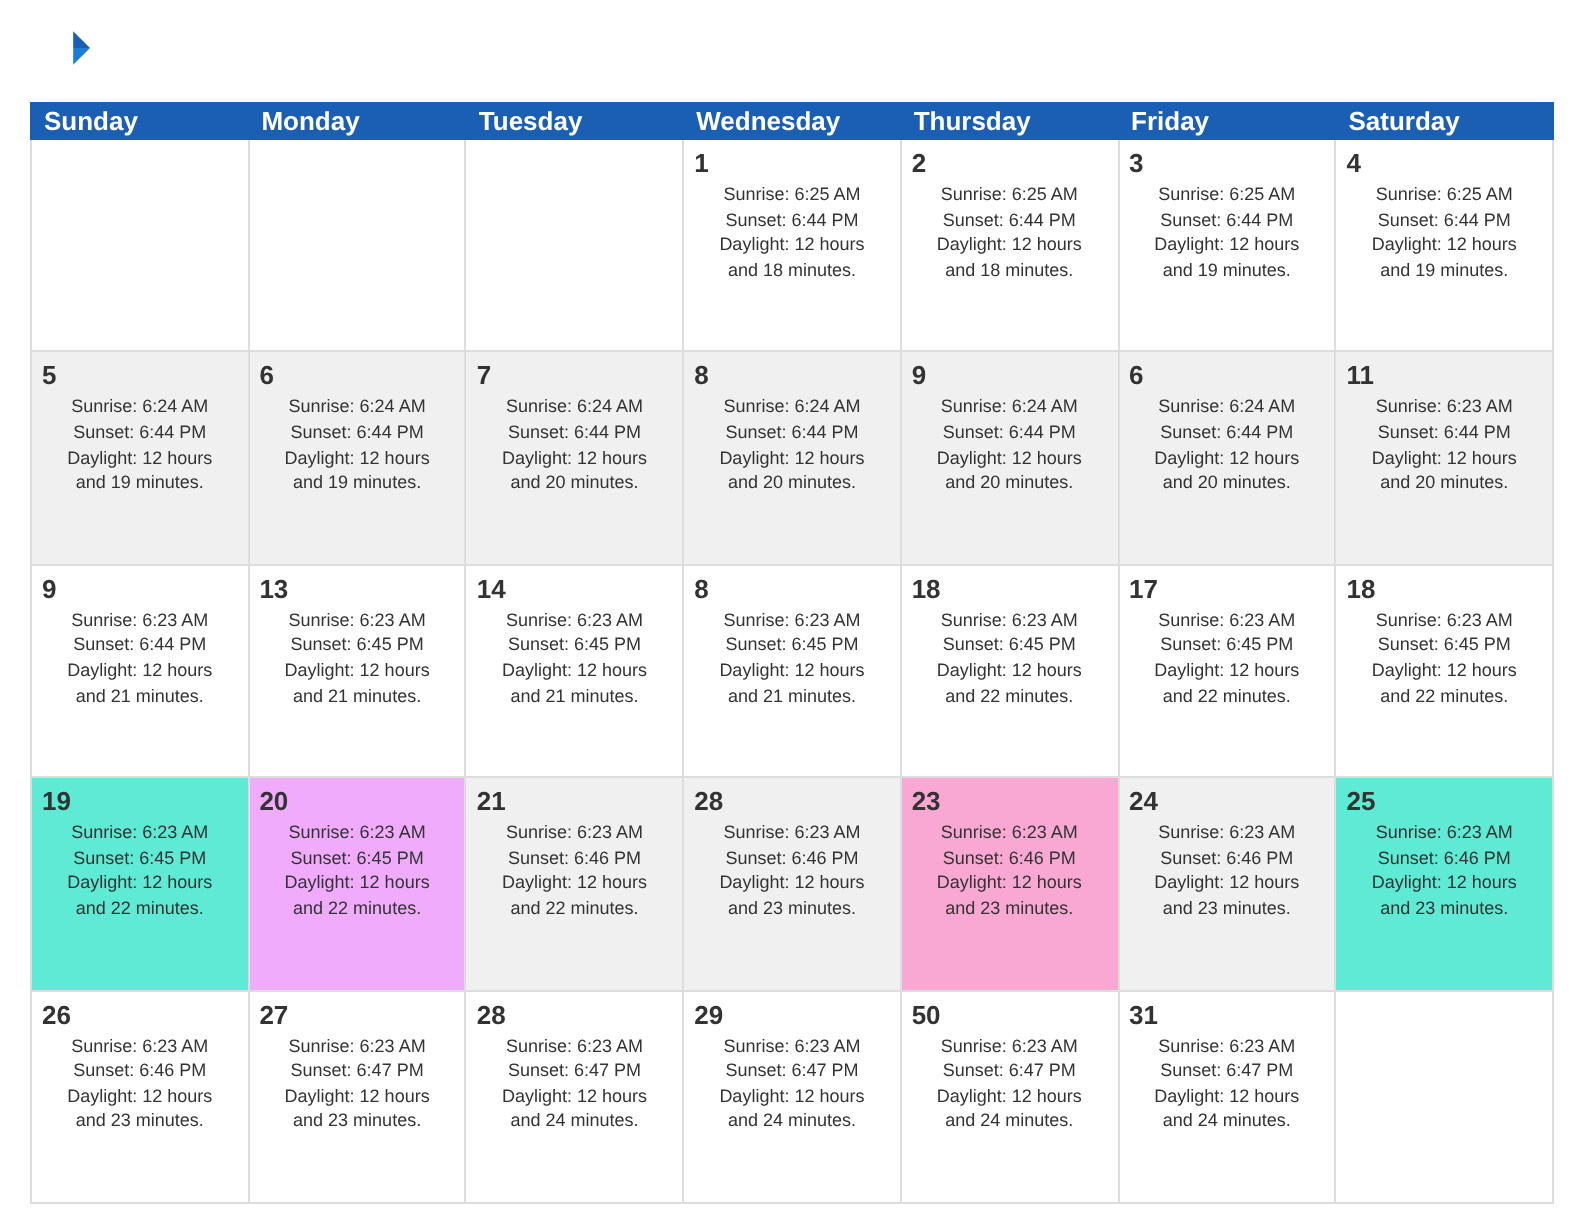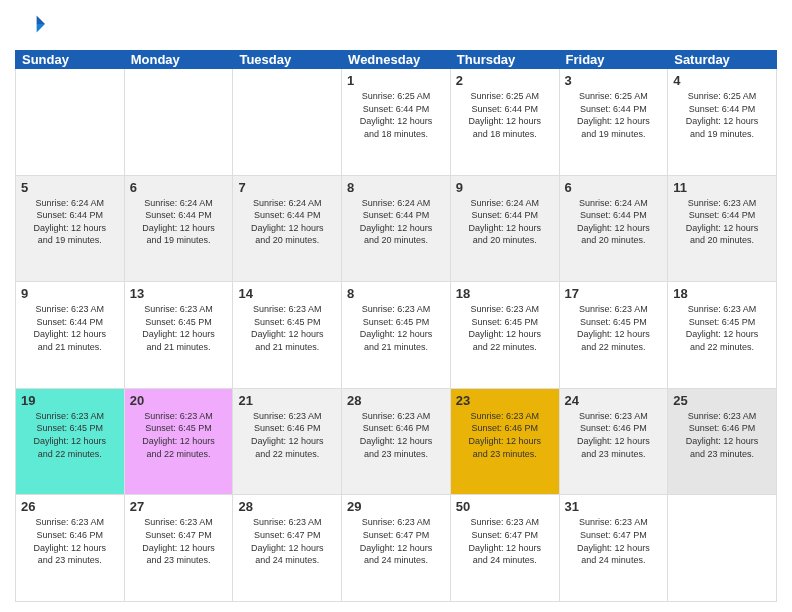--- a/index.html
+++ b/index.html
@@ -303,35 +303,35 @@
 Daylight: 12 hours
 and 22 minutes.</div>
           </td>
           <td style="background: rgb(240, 240, 240);">
             <span class="day-number">28</span>
             <div class="day-info" style="white-space: pre-line;">Sunrise: 6:23 AM
 Sunset: 6:46 PM
 Daylight: 12 hours
 and 23 minutes.</div>
           </td>
-          <td style="background: #eab308;">
+          <td style="background: #f9a8d4;">
             <span class="day-number">23</span>
             <div class="day-info" style="white-space: pre-line;">Sunrise: 6:23 AM
 Sunset: 6:46 PM
 Daylight: 12 hours
 and 23 minutes.</div>
           </td>
           <td style="background: rgb(240, 240, 240);">
             <span class="day-number">24</span>
             <div class="day-info" style="white-space: pre-line;">Sunrise: 6:23 AM
 Sunset: 6:46 PM
 Daylight: 12 hours
 and 23 minutes.</div>
           </td>
-          <td style="background: #e5e5e5;">
+          <td style="background: #5eead4;">
             <span class="day-number">25</span>
             <div class="day-info" style="white-space: pre-line;">Sunrise: 6:23 AM
 Sunset: 6:46 PM
 Daylight: 12 hours
 and 23 minutes.</div>
           </td>
         </tr>
         <tr>
           <td>
             <span class="day-number">26</span>

